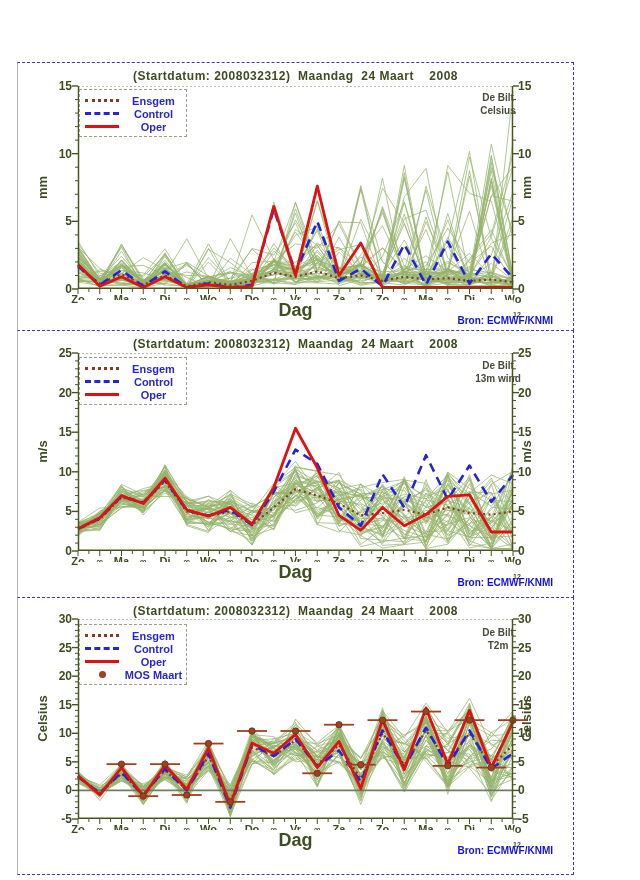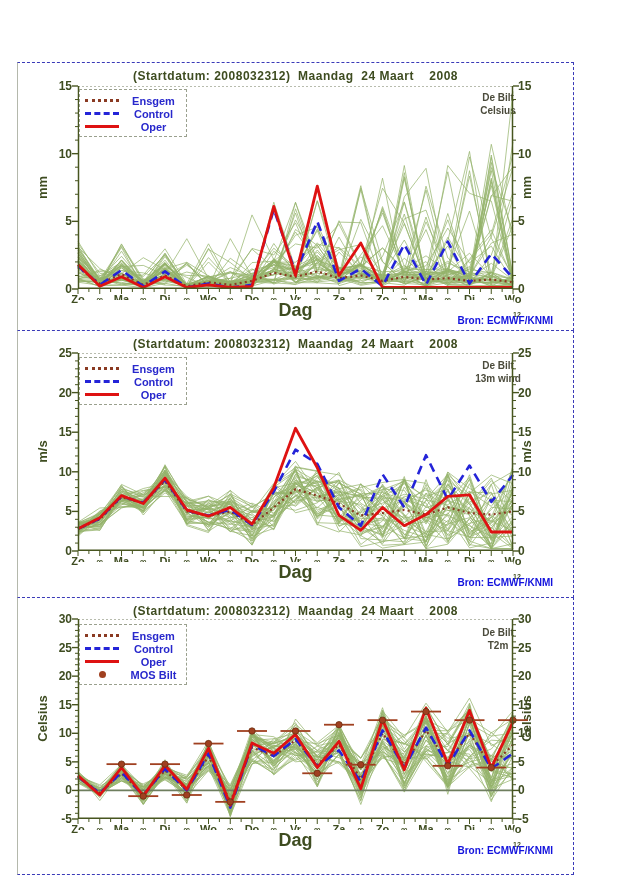--- a/index.html
+++ b/index.html
@@ -486,21 +486,21 @@
       <div class="lrow">
         <span class="lsamp">
           <span class="lline" style="border-top:3px solid #de1212"></span>
         </span>
         <span class="llab">Oper</span>
       </div>
       <div class="lrow">
         <span class="lsamp">
           <span class="ldot" style="background:#a04020"></span>
         </span>
-        <span class="llab">MOS Bilt</span>
+        <span class="llab">MOS Maart</span>
       </div>
     </div>
   <div class="station">
     <span>De Bilt</span>
     <span>T2m</span>
   </div>
   <div class="dag" style="top: 232px;"><span>Dag</span></div>
   <div class="bron" style="top: 247px;">Bron: ECMWF/KNMI</div>
 <div class="ytick l" style="top: 215px;">-5</div>
     <div class="ytick r" style="top: 215px;">-5</div>

